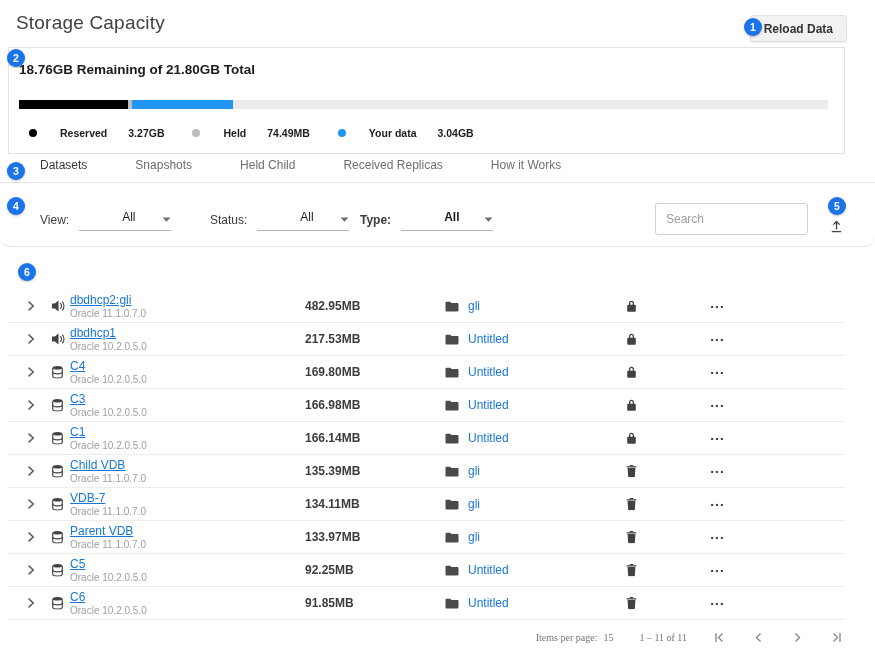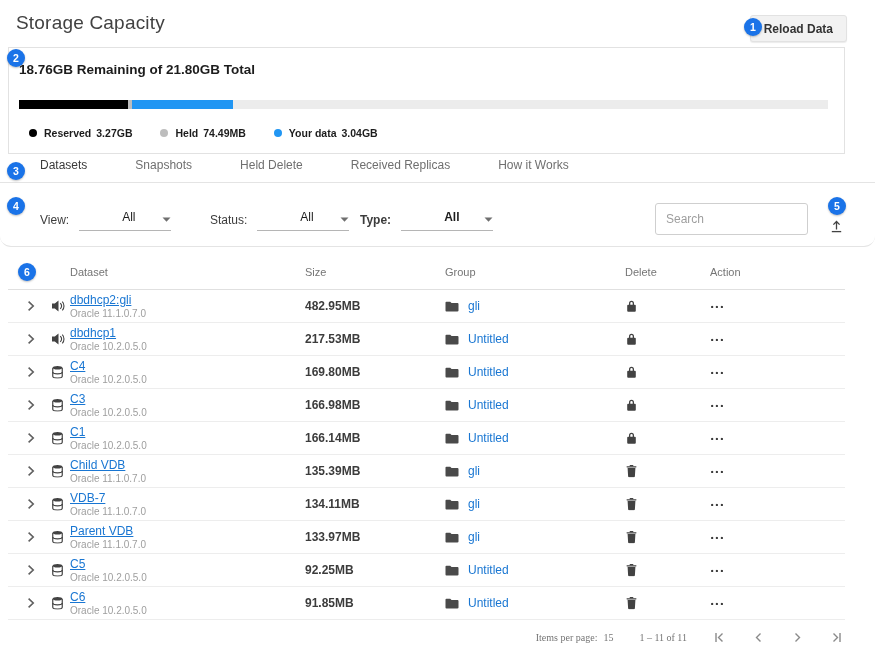--- a/index.html
+++ b/index.html
@@ -11,21 +11,21 @@
   .reload-btn { position:absolute; right:28px; top:15px; height:27px; padding:0 13px; background:#f2f2f2;
     border:1px solid #e2e2e2; border-radius:3px; font-family:inherit; font-size:12px; font-weight:700; color:#333;
     box-shadow:0 1px 1px rgba(0,0,0,.08); cursor:pointer; }
 
   
   .capacity-panel { position:absolute; left:8px; top:47px; width:837px; height:107px; border:1px solid #e2e2e2; background:#fff; }
   .cap-title { position:absolute; left:10px; top:14px; font-size:13.5px; font-weight:700; color:#1c1c1c; }
   .cap-bar { position:absolute; left:10px; right:16px; top:52px; height:9px; background:#ececec; display:flex; overflow:hidden; }
   .cap-bar .seg { height:100%; }
   .legend { position:absolute; left:20px; top:79px; display:flex; align-items:center; gap:28px; }
-  .legend-item { display:flex; align-items:center; gap:7px; font-size:10.5px; color:#1c1c1c; }
+  .legend-item { display:flex; align-items:center; gap:23px; font-size:10.5px; color:#1c1c1c; }
   .legend-item .dot { width:8px; height:8px; border-radius:50%; background:#000; }
   .legend-item .ll { font-weight:700; }
   .legend-item .lv { font-weight:700; margin-left:-2px; }
 
   
   .tabs { position:absolute; top:147px; left:0; width:100%; height:36px; border-bottom:1px solid #e4e4e4;
     display:flex; align-items:center; padding-left:40px; gap:48px; }
   .tab { font-size:12px; font-weight:500; color:#6f6f6f; cursor:pointer; white-space:nowrap; }
   .tab.active { color:#3a3a3a; }
 
@@ -106,21 +106,21 @@
         <span class="dot" style="background: rgb(33, 150, 243);"></span>
         <span class="ll">Your data</span>
         <span class="lv">3.04GB</span>
       </span>
     </div>
   </section>
 
   <nav class="tabs">
     <span class="tab active">Datasets</span>
     <span class="tab">Snapshots</span>
-    <span class="tab">Held Delete</span>
+    <span class="tab">Held Child</span>
     <span class="tab">Received Replicas</span>
     <span class="tab">How it Works</span>
   </nav>
 
   <div class="filters">
     <div class="fgroup f-view">
       <span class="flabel">View:</span>
       <span class="fselect">
         <span class="fvalue">All</span>
         <span><svg width="9" height="5" viewBox="0 0 9 5">
@@ -146,27 +146,20 @@
             </svg></span>
       </span>
     </div>
     <input class="search-input" type="text" placeholder="Search" style="">
     <span class="export-btn"><svg width="15" height="15" viewBox="0 0 15 15">
           <path d="M7.5 10.5V2.8M4.4 5.6 7.5 2.5l3.1 3.1" fill="none" stroke="#424242" stroke-width="1.3"></path>
           <path d="M2.8 12.6h9.4" stroke="#424242" stroke-width="1.3"></path>
         </svg></span>
   </div>
 
-  <div class="thead">
-    <span class="col-dataset">Dataset</span>
-    <span class="col-size">Size</span>
-    <span class="col-group">Group</span>
-    <span class="col-delete">Delete</span>
-    <span class="col-action">Action</span>
-  </div>
 
   <div class="tbody" id="tbody">
       <div class="trow">
     <span class="cell c-exp"><svg width="8" height="11" viewBox="0 0 8 11">
             <path d="M1.6 1.2 6.2 5.5 1.6 9.8" fill="none" stroke="#5f5f5f" stroke-width="1.6"></path>
           </svg></span>
     <span class="cell c-type"><svg width="13" height="12" viewBox="0 0 13 12">
             <path d="M0 3.5h2.8L6.5.6v10.8L2.8 8.5H0z" fill="#424242"></path>
             <path d="M8.3 3.2a4.1 4.1 0 0 1 0 5.6M10.3 1.6a6.6 6.6 0 0 1 0 8.8" fill="none" stroke="#424242" stroke-width="1.1"></path>
           </svg></span>

